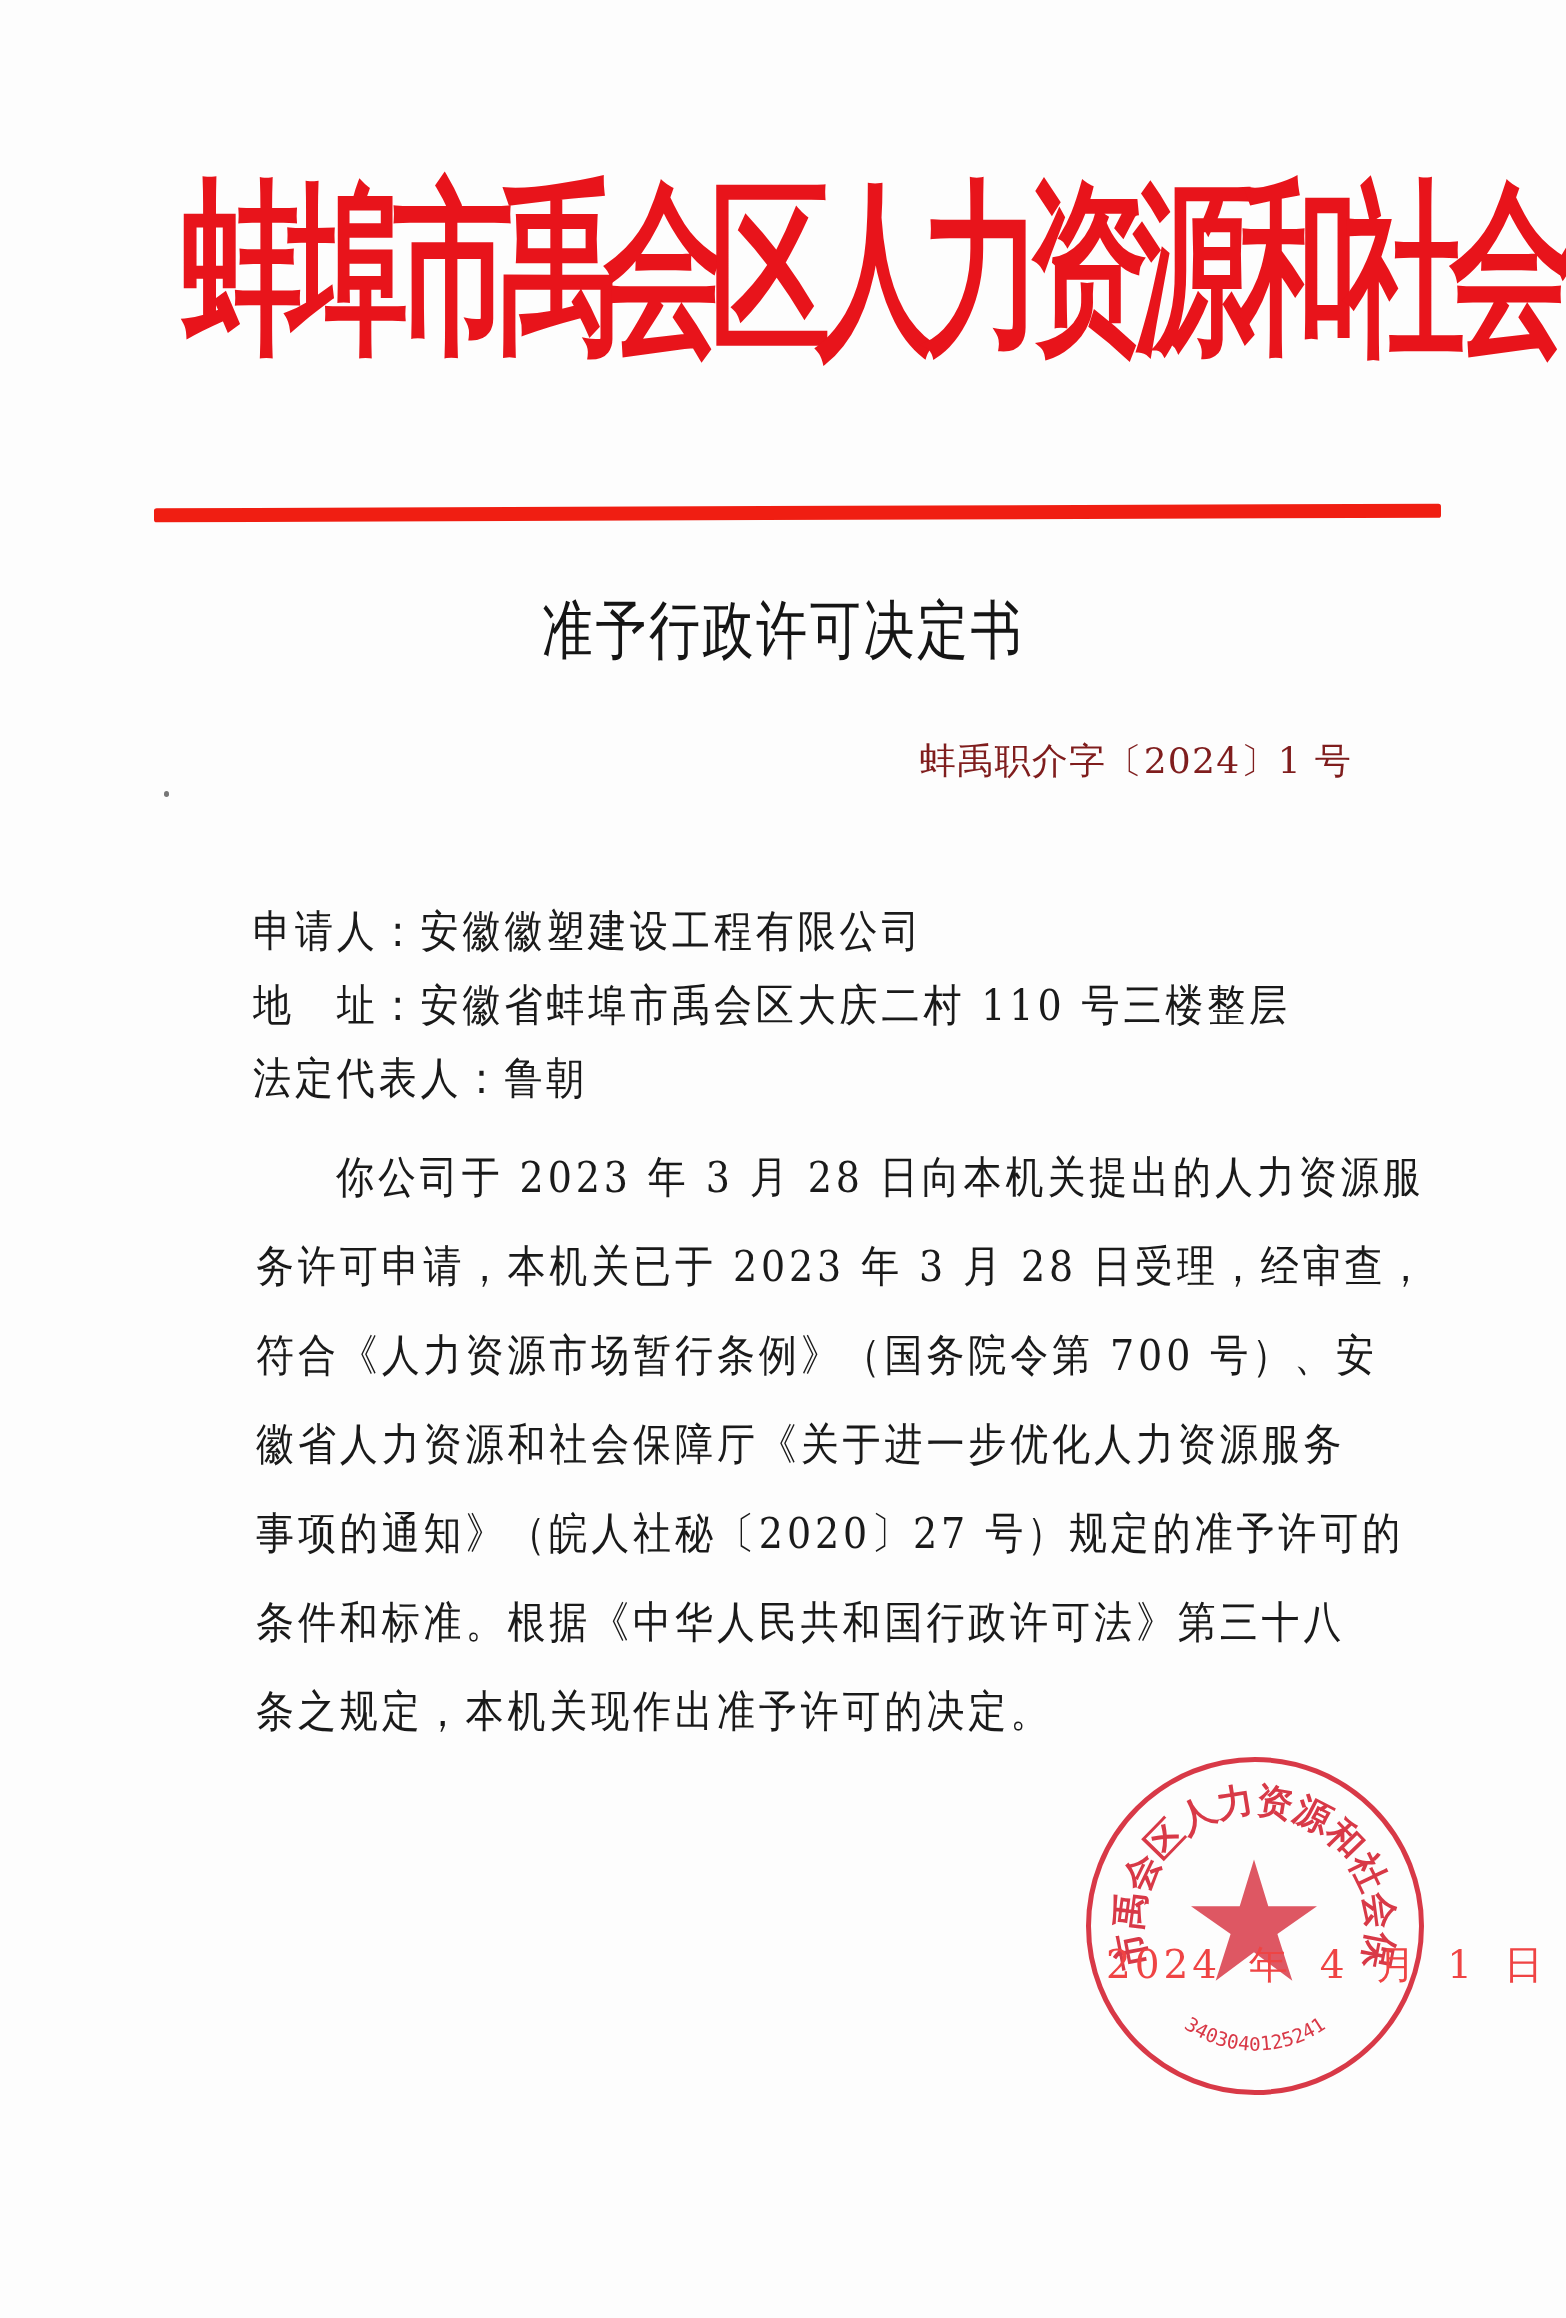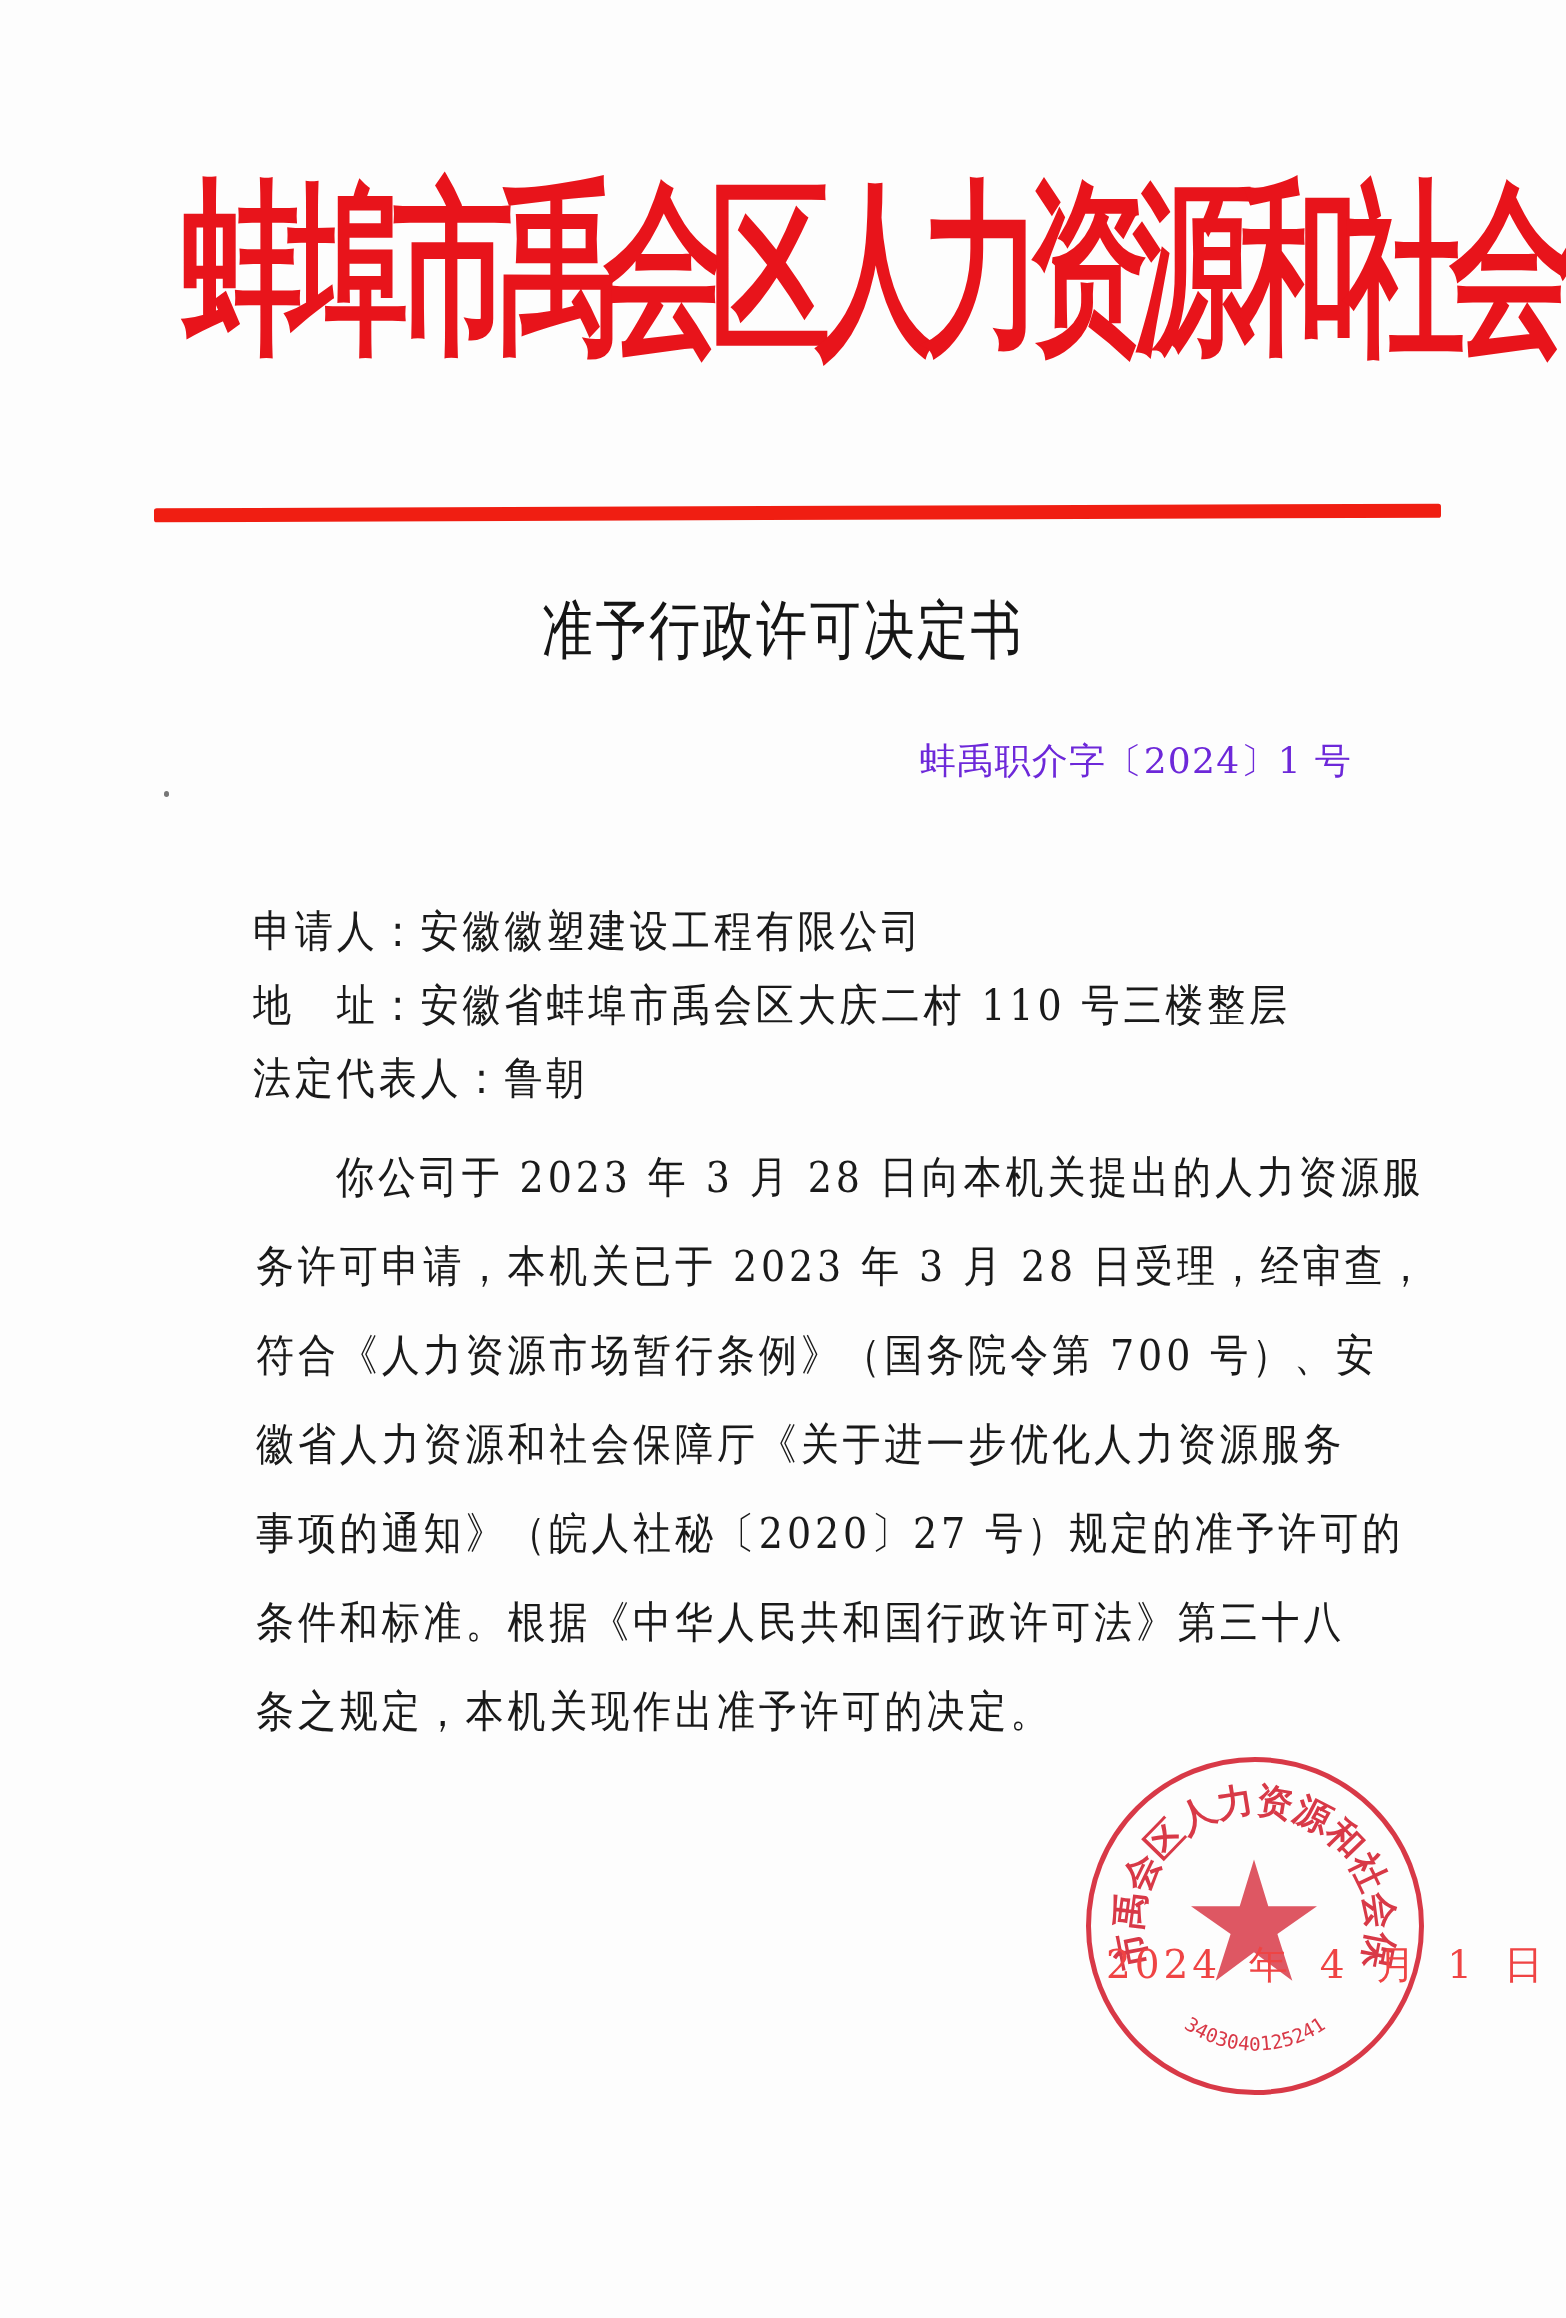--- a/index.html
+++ b/index.html
@@ -58,21 +58,21 @@
       font-size: 51px;
       letter-spacing: 2.6px;
       transform: scaleY(1.25);
       color: #151515;
     }
     .doc-number {
       position: absolute;
       right: 214px;
       top: 737px;
       font-size: 36px;
-      color: #6d28d9;
+      color: #7f1d1d;
       letter-spacing: 1.3px;
     }
     .speck {
       position: absolute;
       left: 164px;
       top: 791px;
       width: 5.2px;
       height: 5.8px;
       border-radius: 50%;
       background: #777;

